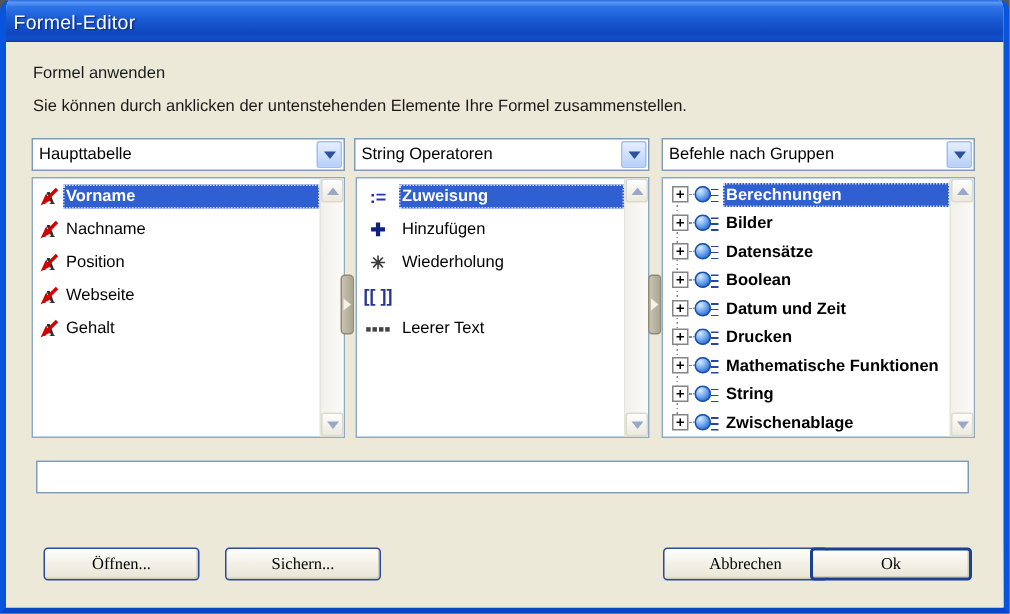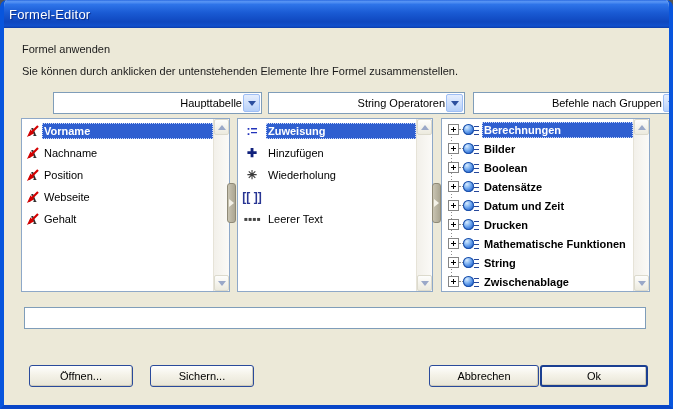--- a/index.html
+++ b/index.html
@@ -28,22 +28,22 @@
     text-shadow:1px 1px 1px #0a2a80;letter-spacing:.2px;
   }
   .client{position:relative;width:665px;height:403px;}
   .heading{position:absolute;left:18px;top:15px;font-size:11px;color:#1a1a1a;}
   .subheading{position:absolute;left:18px;top:37px;font-size:11px;color:#1a1a1a;}
 
   
   .combo{
     position:absolute;top:64px;height:22px;background:#fff;
     border:1px solid var(--ctrl_border,#7f9db9);
-    display:flex;align-items:center;justify-content:flex-end;
-    font-size:11px;color:#000;margin-left:32px;
+    display:flex;align-items:center;justify-content:space-between;
+    font-size:11px;color:#000;
   }
   .combo-text{padding-left:4px;white-space:nowrap;overflow:hidden;}
   .combo-btn{
     width:17px;height:18px;margin:1px;flex:none;
     border:1px solid #9ebef5;border-radius:2px;
     background:linear-gradient(180deg,#e6eefd 0%,#cfe0fc 50%,#b6d0f9 100%);
     display:flex;align-items:center;justify-content:center;
   }
   .tri-down{width:0;height:0;border-left:4px solid transparent;border-right:4px solid transparent;border-top:5px solid #2c4f9e;}
 
@@ -112,21 +112,21 @@
     border:1px solid var(--ctrl_border,#7f9db9);background:#fff;
     font-size:12px;padding:0 4px;outline:none;font-family:"Liberation Sans",sans-serif;
   }
 
   
   .btn{
     position:absolute;top:337px;height:22px;font-size:11px;color:#000;
     border:1px solid #2a4a9b;border-radius:3px;
     background:linear-gradient(180deg,#fefefd 0%,#f4f2e8 45%,#e8e5d6 100%);
     box-shadow:inset -1px -1px 0 #cfccba;
-    font-family:Liberation Sans, sans-serif;cursor:default;
+    font-family:Liberation Serif, serif;cursor:default;
   }
   .btn.default{border:2px solid #1b3f91;}
 
   .grip{position:absolute;right:4px;bottom:2px;width:12px;height:12px;}
   .grip::before{
     content:"";position:absolute;left:0;top:8px;width:2px;height:2px;background:#a8a595;
     box-shadow:4px 0 0 #a8a595,8px 0 0 #a8a595,4px -4px 0 #a8a595,8px -4px 0 #a8a595,8px -8px 0 #a8a595;
   }
 </style>
 </head>
@@ -286,28 +286,28 @@
           <span class="expander"></span>
           <span class="tree-dots"></span>
           <span class="cmd-icon"></span>
           <span class="label">Bilder</span>
         </div>
 
         <div class="row">
           <span class="expander"></span>
           <span class="tree-dots"></span>
           <span class="cmd-icon"></span>
+          <span class="label">Datensätze</span>
+        </div>
+
+        <div class="row">
+          <span class="expander"></span>
+          <span class="tree-dots"></span>
+          <span class="cmd-icon"></span>
           <span class="label">Boolean</span>
-        </div>
-
-        <div class="row">
-          <span class="expander"></span>
-          <span class="tree-dots"></span>
-          <span class="cmd-icon"></span>
-          <span class="label">Datensätze</span>
         </div>
 
         <div class="row">
           <span class="expander"></span>
           <span class="tree-dots"></span>
           <span class="cmd-icon"></span>
           <span class="label">Datum und Zeit</span>
         </div>
 
         <div class="row">
@@ -346,18 +346,18 @@
         <div class="sb-btn">
             <i class="tri down"></i>
           </div>
       </div>
     </div>
 
     <input class="formula-input" type="text" value="" style="">
 
     <button class="btn" style="left:25px;width:104px;">Öffnen...</button>
     <button class="btn" style="left:146px;width:104px;">Sichern...</button>
-    <button class="btn" style="left:425px;width:110px;">Abbrechen</button>
+    <button class="btn" style="left:438px;width:110px;">Abbrechen</button>
     <button class="btn default" style="left:536px;width:108px;">Ok</button>
 
     <div class="grip"></div>
   </div>
 </div>
 
 </body></html>

